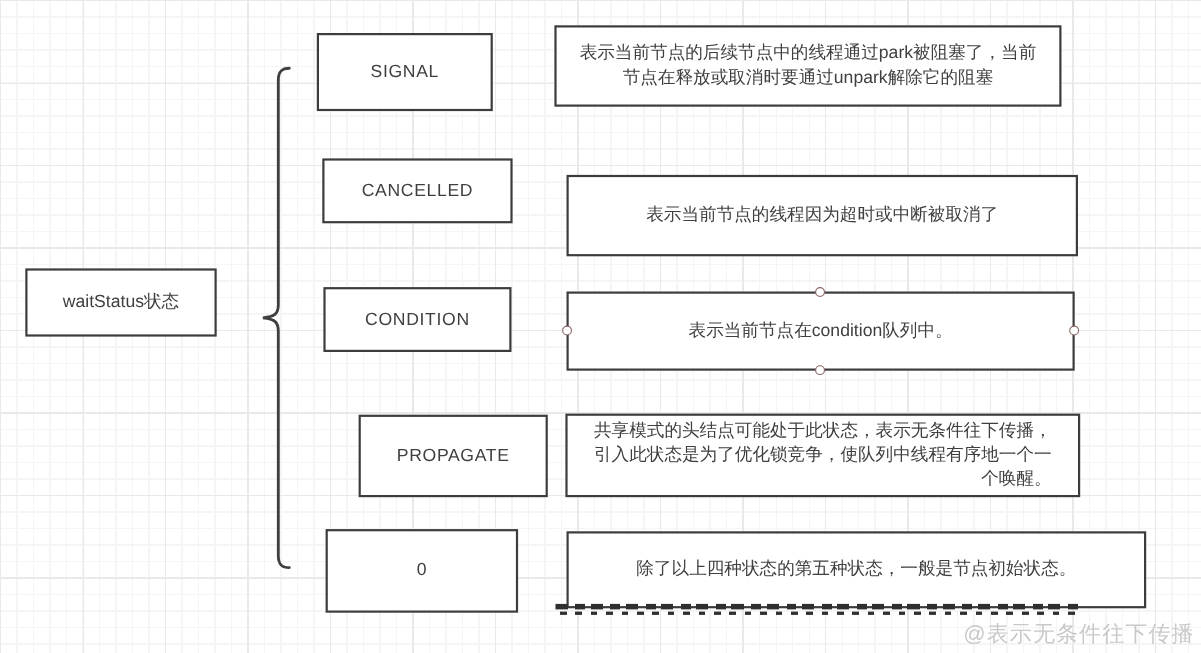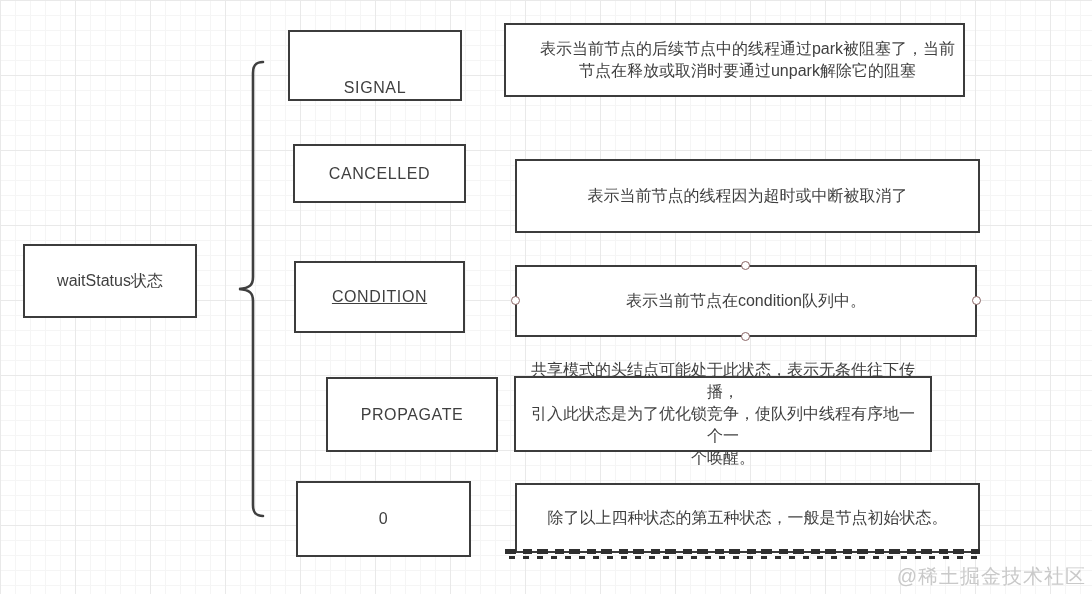--- a/index.html
+++ b/index.html
@@ -59,73 +59,73 @@
     font-size: 20px;
     color: #c9c9c9;
     letter-spacing: 1px;
   }
 </style>
 </head>
 <body>
 
 <div class="canvas">
 
-  <div class="shape" style="left:23px; top:244px; width:174px; height:74px;">
+  <div class="shape" style="left:23px; top:244px; width:174px; height:62px;">
     <span class="lbl">waitStatus状态</span>
   </div>
 
   <svg class="brace-svg" viewBox="0 0 46 472">
     <path d="M 33 7 C 26 7 23 10 23 18 L 23 222 C 23 230 20 233 9 234 C 20 235 23 238 23 246 L 23 450 C 23 458 26 461 33 461" fill="none" stroke="#3f3f3f" stroke-width="2.6" stroke-linecap="round"></path>
   </svg>
 
-  <div class="shape" style="left:288px; top:30px; width:174px; height:71px;align-items:flex-end;">
+  <div class="shape" style="left:288px; top:30px; width:160px; height:71px;">
     <span class="lbl state-label">SIGNAL</span>
   </div>
 
   <div class="shape" style="left:293px; top:144px; width:173px; height:59px;">
     <span class="lbl state-label">CANCELLED</span>
   </div>
 
-  <div class="shape" style="left:294px; top:261px; width:171px; height:72px;text-decoration:underline;">
+  <div class="shape" style="left:294px; top:261px; width:171px; height:59px;">
     <span class="lbl state-label">CONDITION</span>
   </div>
 
   <div class="shape" style="left:294px; top:377px; width:172px; height:75px;margin-left:32px;">
     <span class="lbl state-label">PROPAGATE</span>
   </div>
 
   <div class="shape" style="left:296px; top:481px; width:175px; height:76px;">
     <span class="lbl state-label">0</span>
   </div>
 
-  <div class="shape" style="left:504px; top:23px; width:461px; height:74px;justify-content:flex-end;">
+  <div class="shape" style="left:504px; top:23px; width:461px; height:74px;">
     <span class="lbl">表示当前节点的后续节点中的线程通过park被阻塞了，当前
 节点在释放或取消时要通过unpark解除它的阻塞</span>
   </div>
 
   <div class="shape" style="left:515px; top:143px; width:465px; height:74px;margin-top:16px;">
     <span class="lbl">表示当前节点的线程因为超时或中断被取消了</span>
   </div>
 
   <div class="shape" style="left:515px; top:265px; width:462px; height:72px;">
     <span class="lbl">表示当前节点在condition队列中。</span>
   </div>
 
   <div class="handle" style="left:741px; top:261px;"></div>
   <div class="handle" style="left:511px; top:296px;"></div>
   <div class="handle" style="left:972px; top:296px;"></div>
   <div class="handle" style="left:741px; top:332px;"></div>
 
-  <div class="shape" style="left:514px; top:376px; width:418px; height:76px;">
+  <div class="shape" style="left:514px; top:376px; width:468px; height:76px;text-align:right;">
     <span class="lbl">共享模式的头结点可能处于此状态，表示无条件往下传播，
 引入此状态是为了优化锁竞争，使队列中线程有序地一个一
 个唤醒。</span>
   </div>
 
-  <div class="shape" style="left:515px; top:483px; width:465px; height:70px;">
+  <div class="shape" style="left:515px; top:483px; width:527px; height:70px;">
     <span class="lbl">除了以上四种状态的第五种状态，一般是节点初始状态。</span>
   </div>
 
   <div class="artifact"></div>
 
-  <div class="watermark">@稀土掘金技术社区</div>
+  <div class="watermark">@表示无条件往下传播</div>
 
 </div>
 
 </body></html>

